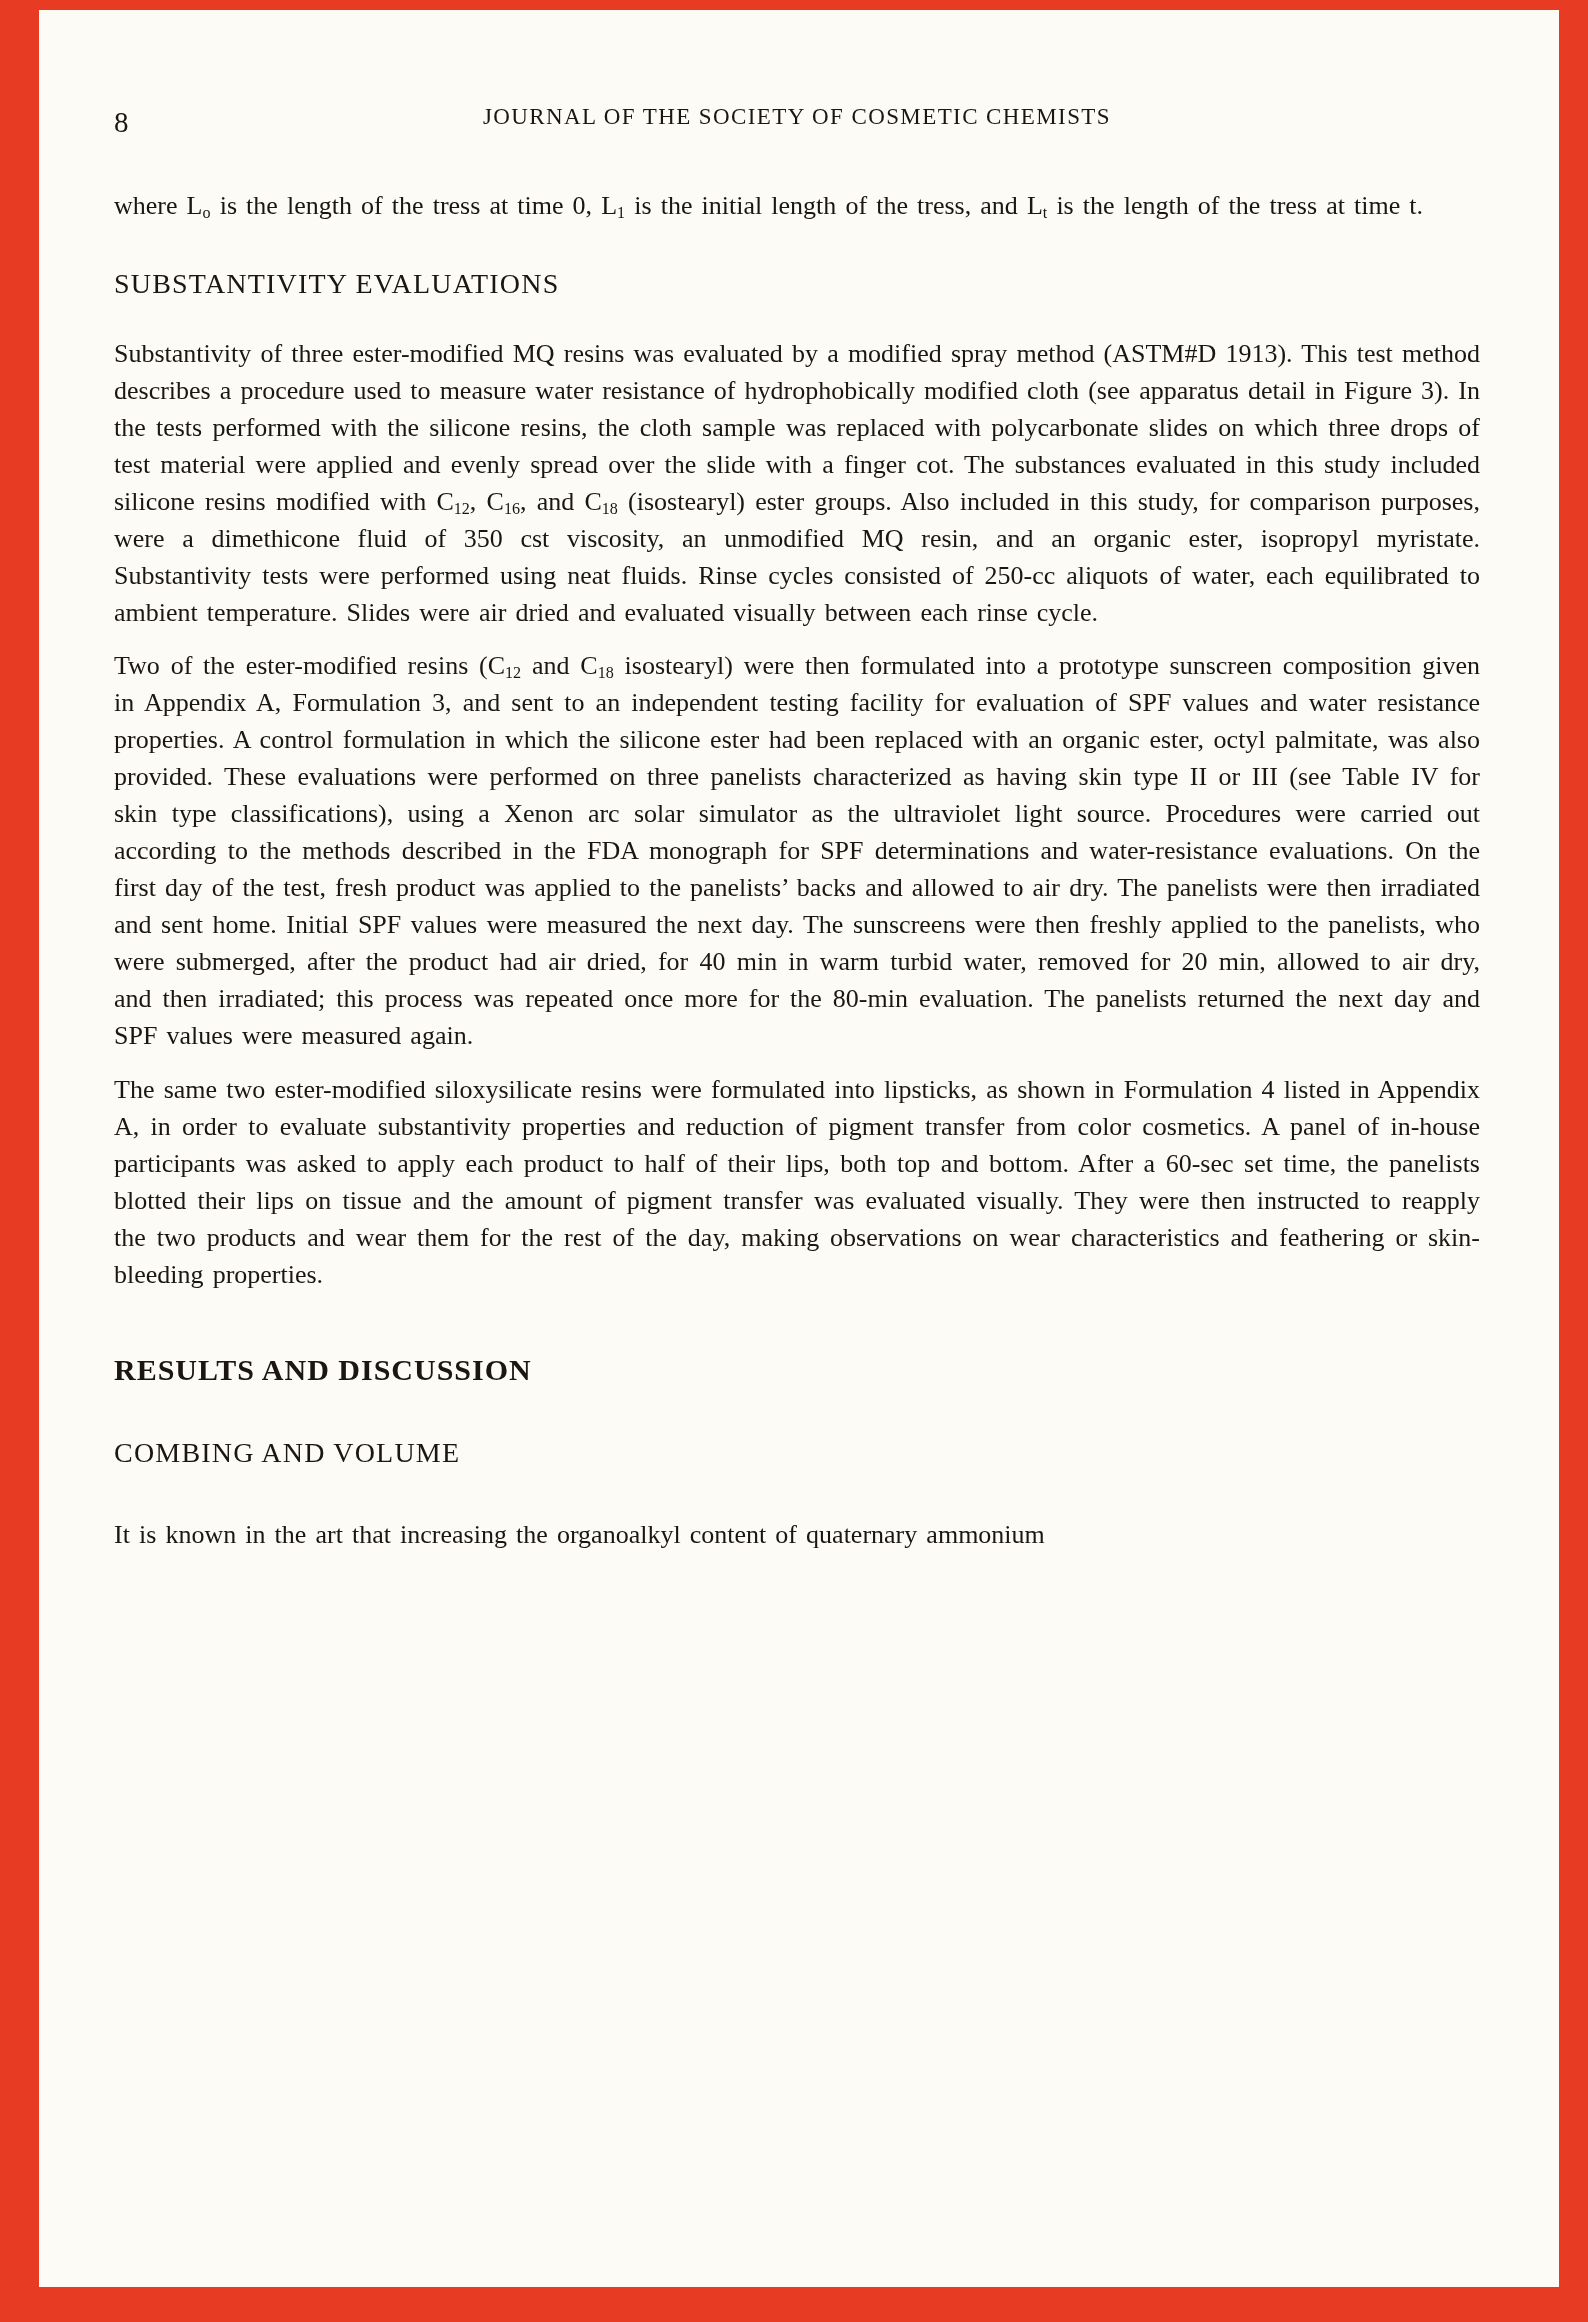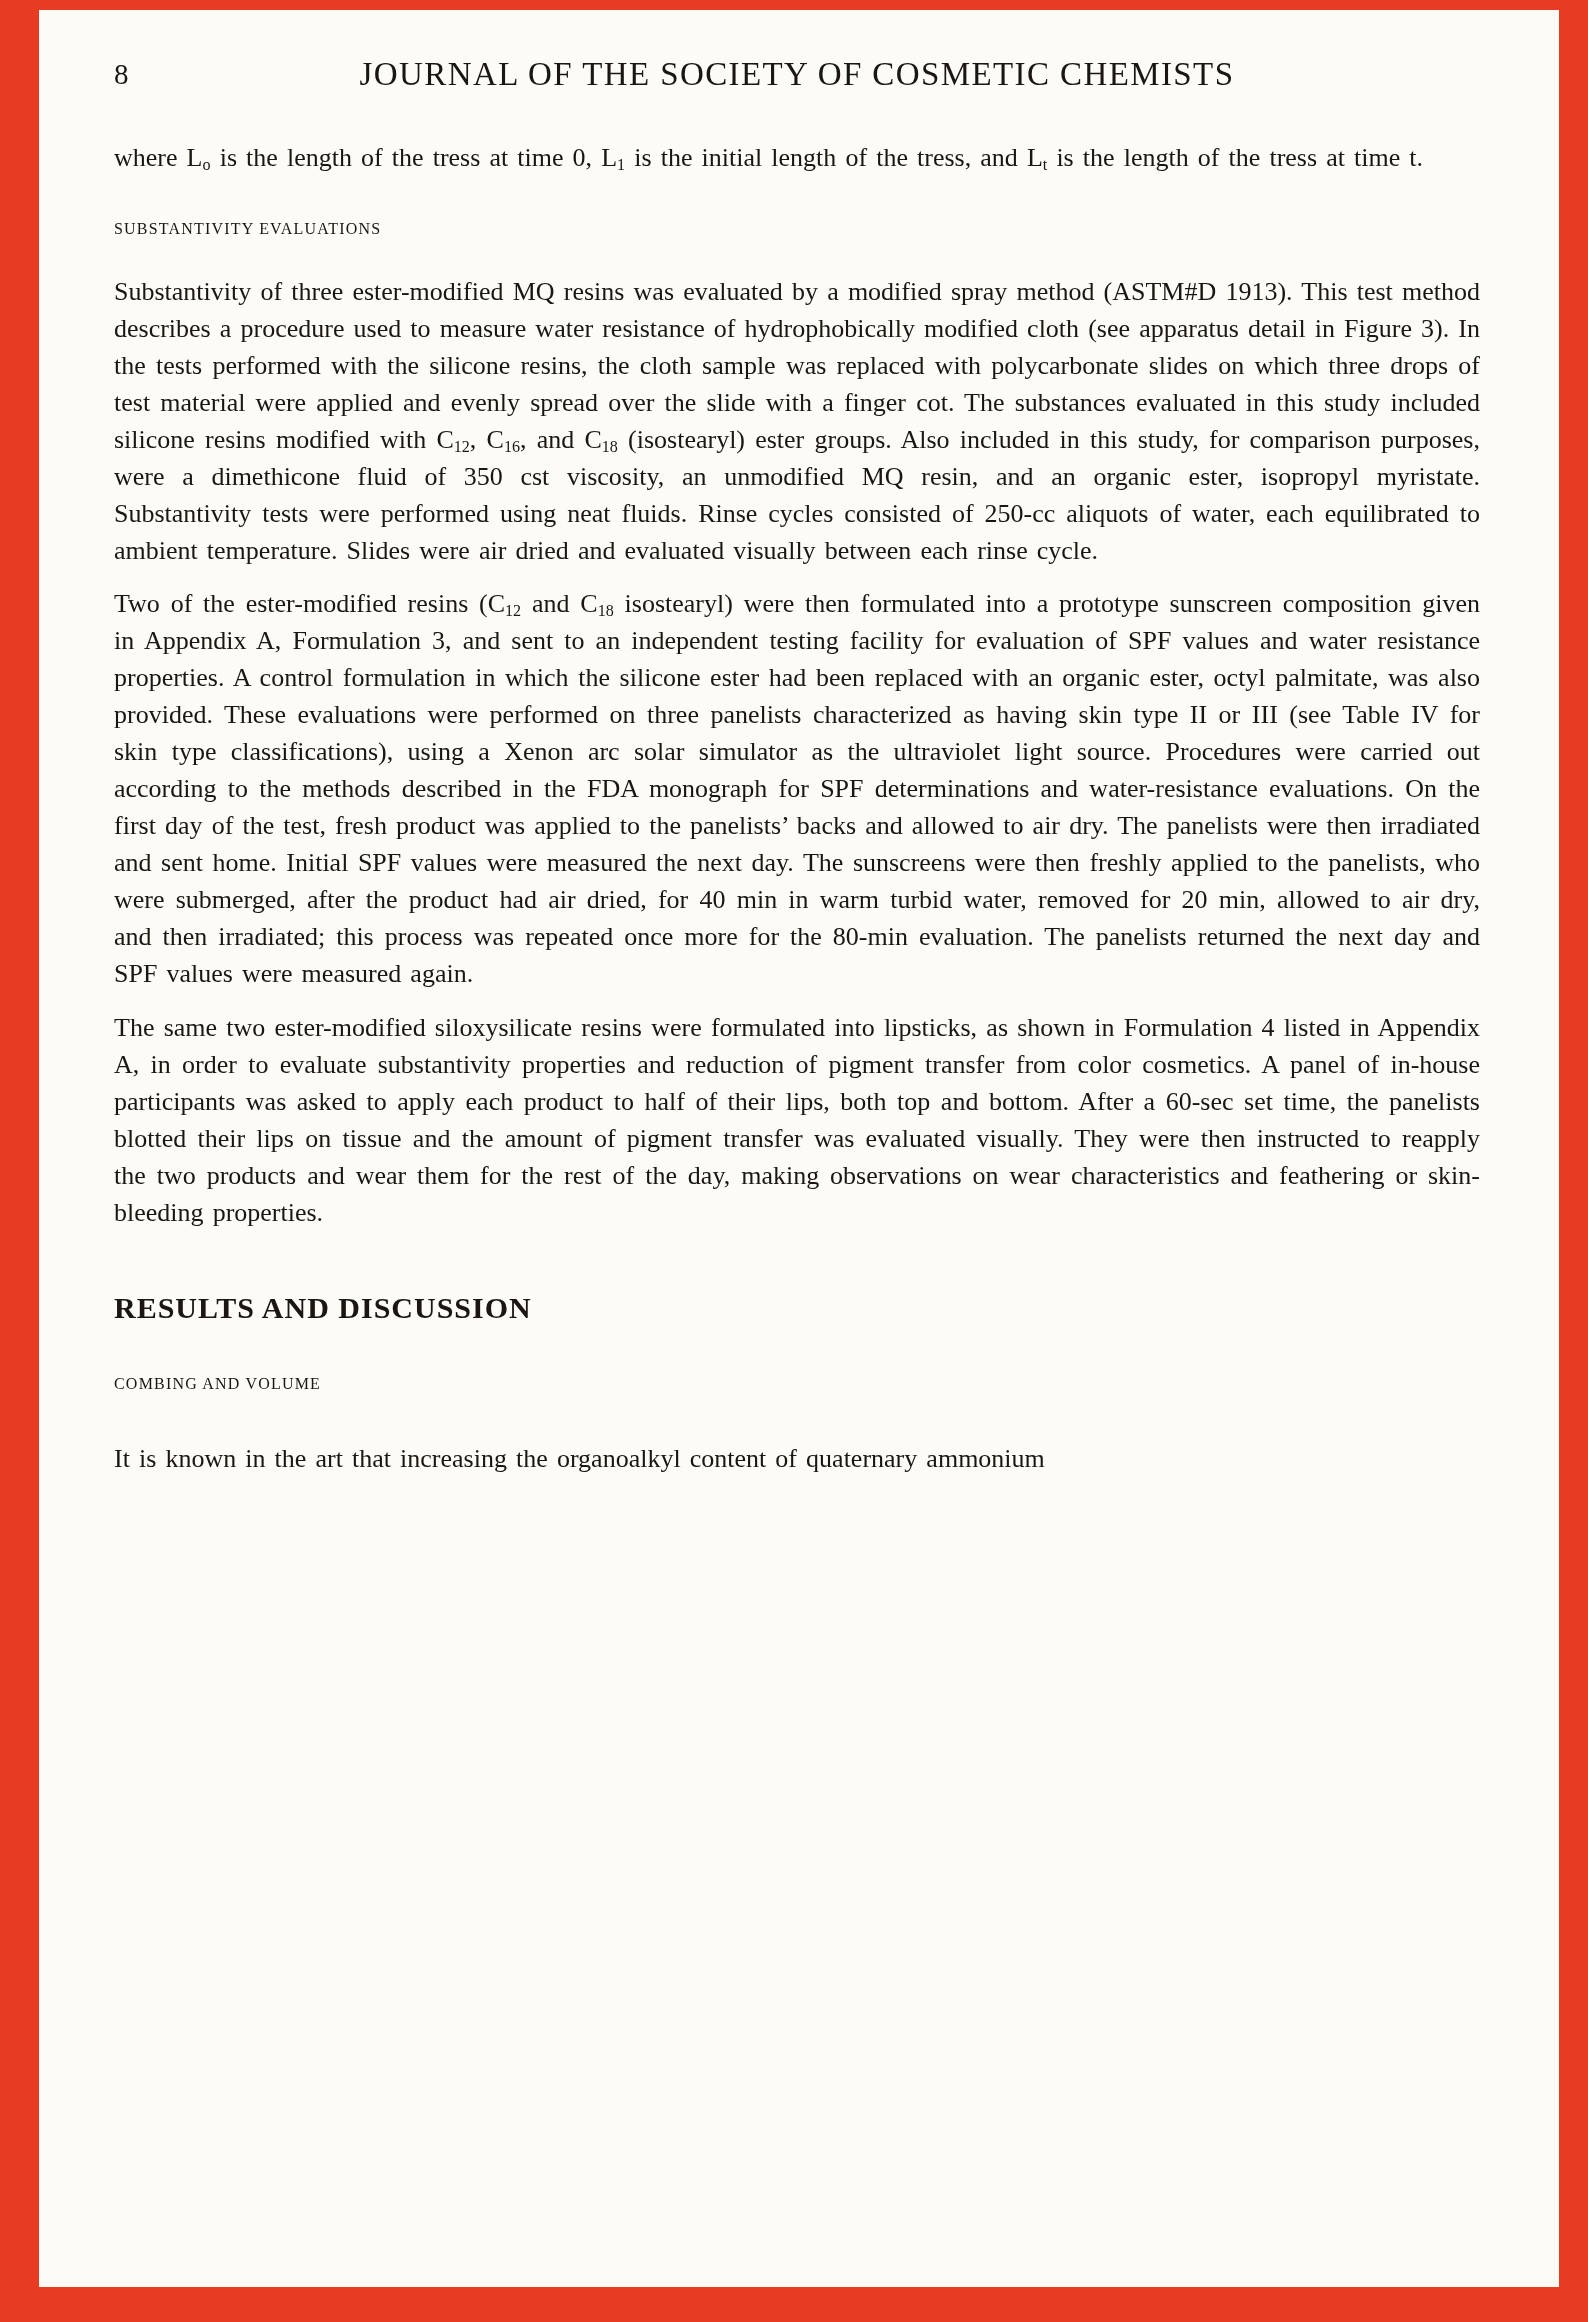--- a/index.html
+++ b/index.html
@@ -36,38 +36,39 @@
     margin-bottom: 42px;
   }
   .page-number {
     position: absolute;
     left: 0;
     top: 1.9px;
     font-size: 29px;
   }
   .journal-title {
     text-align: center;
-    font-size: 33px;
+    font-size: 23px;
     letter-spacing: 1.4px;
     white-space: nowrap;
+    margin-top: 48px;
   }
   .para {
     font-size: 26px;
     line-height: 37px;
     text-align: justify;
     word-spacing: 0.10em;
     margin: 0 0 16.4px 0;
   }
   .para sub {
     font-size: 0.62em;
     line-height: 0;
     vertical-align: -0.25em;
   }
   .subheading {
-    font-size: 16px;
+    font-size: 28px;
     font-weight: normal;
     letter-spacing: 1.2px;
     margin: 44px 0 35px 0;
   }
   .heading {
     font-size: 30px;
     font-weight: bold;
     letter-spacing: 1px;
     margin: 60px 0 0 0;
   }

